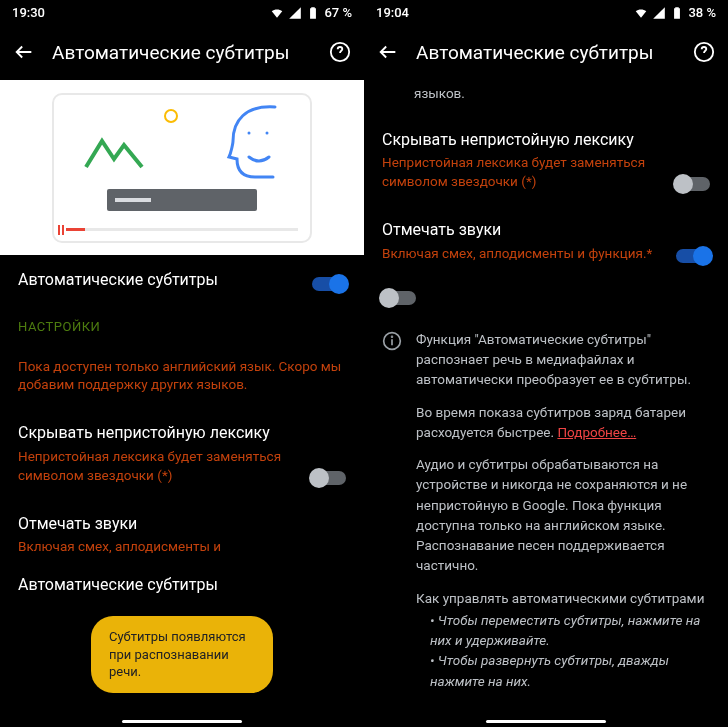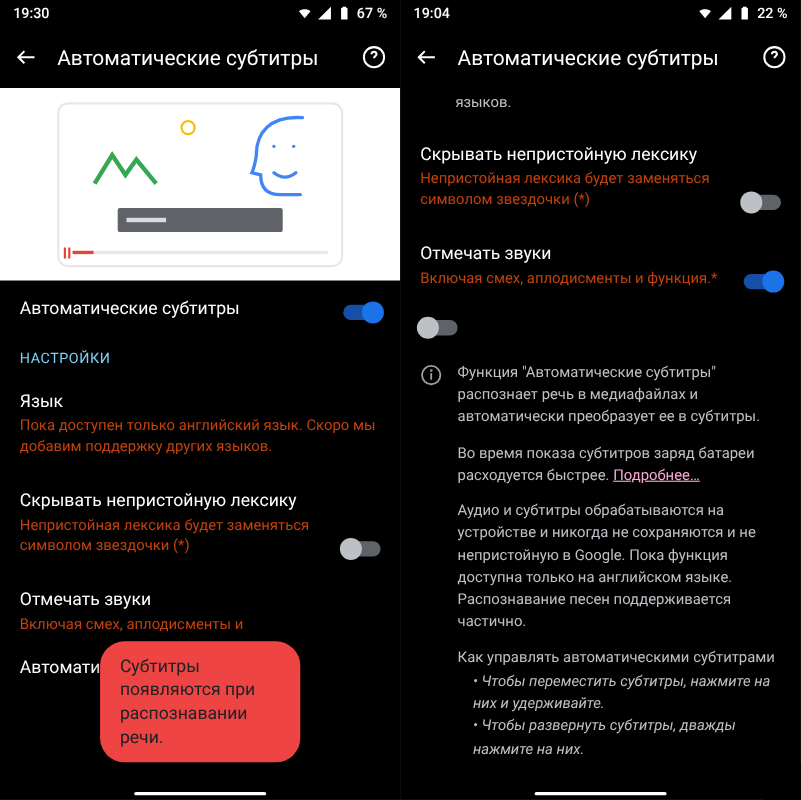--- a/index.html
+++ b/index.html
@@ -22,21 +22,21 @@
 }
 .status-bar {
   height: 24px;
   display: flex;
   justify-content: space-between;
   align-items: center;
   padding: 0 12px;
   font-size: 13px;
   font-weight: 500;
 }
-.status-right { display: flex; align-items: center; gap: 4px; }
+.status-right { display: flex; align-items: flex-end; gap: 4px; }
 .status-icon-svg { width: 14px; height: 14px; fill: #fff; }
 .app-bar {
   height: 56px;
   display: flex;
   align-items: center;
   padding: 0 12px;
   gap: 16px;
 }
 .back-btn { width: 24px; height: 24px; display:flex; align-items:center; justify-content:center; cursor:pointer; }
 .back-btn svg { width: 22px; height: 22px; stroke: #fff; fill:none; stroke-width:2; }
@@ -108,34 +108,34 @@
 .switch.off { background:#5f6368; }
 .switch .knob {
   width:20px; height:20px; border-radius:50%; position:absolute; top:-3px;
 }
 .switch.on .knob { right:-3px; background:#1a73e8; }
 .switch.off .knob { left:-3px; background:#bdc1c6; }
 
 .section-header {
   padding: 14px 18px 6px;
   font-size: 13px;
-  color:#7dd3fc;
+  color:#4d7c0f;
   letter-spacing:0.5px;
 }
 
 .toast {
   position:absolute;
   bottom:34px;
   left:50%;
   transform:translateX(-50%);
-  background:#ef4444;
+  background:#eab308;
   color:#202124;
   padding:12px 18px;
   border-radius:22px;
-  font-size:16px;
+  font-size:13px;
   line-height:1.35;
   max-width:290px;
   box-shadow:0 2px 8px rgba(0,0,0,0.5);
 }
 .nav-handle {
   position:absolute;
   bottom:4px;
   left:50%;
   transform:translateX(-50%);
   width:120px; height:3px;
@@ -145,21 +145,21 @@
 
 .info-block {
   padding: 10px 18px 14px;
   display:flex;
   gap:14px;
 }
 .info-icon { width:20px; height:20px; flex-shrink:0; margin-top:2px;}
 .info-icon svg { width:20px; height:20px; fill:none; stroke:#9aa0a6; stroke-width:2;}
 .info-text { font-size:13.5px; color:#bdc1c6; line-height:1.5;}
 .info-text p { margin-bottom:12px; }
-.info-text .link { color:#f9a8d4; text-decoration:underline; cursor:pointer; }
+.info-text .link { color:#ef4444; text-decoration:underline; cursor:pointer; }
 .info-text .sub-list { padding-left:14px;font-style:italic; }
 .info-text .sub-list div::before { content:"• "; }
 .top-frag { color:#bdc1c6; font-size:13.5px; padding: 4px 50px 12px 50px; line-height:1.4;}
 </style>
 </head>
 <body>
 
 <div class="phone">
   <div class="status-bar">
     <span>19:30</span>
@@ -225,21 +225,20 @@
       </div>
       <div class="switch on">
           <div class="knob"></div>
         </div>
     </div>
 
     <div class="section-header">НАСТРОЙКИ</div>
 
     <div class="row">
       <div class="row-text">
-        <div class="row-title">Язык</div>
         <div class="row-sub">Пока доступен только английский язык. Скоро мы добавим поддержку других языков.</div>
       </div>
     </div>
 
     <div class="row">
       <div class="row-text">
         <div class="row-title">Скрывать непристойную лексику</div>
         <div class="row-sub">Непристойная лексика будет заменяться символом звездочки (*)</div>
       </div>
       <div class="switch off">
@@ -271,21 +270,21 @@
     <div class="status-right">
       <svg class="status-icon-svg" viewBox="0 0 24 24">
           <path d="M12 20l9-11c-5-4-13-4-18 0l9 11z"></path>
         </svg>
       <svg class="status-icon-svg" viewBox="0 0 24 24">
           <path d="M2 22h20V2L2 22z"></path>
         </svg>
       <svg class="status-icon-svg" viewBox="0 0 24 24">
           <path d="M7 4h2V2h6v2h2v18H7V4z"></path>
         </svg>
-      <span>22 %</span>
+      <span>38 %</span>
     </div>
   </div>
   <div class="app-bar">
     <div class="back-btn">
       <svg viewBox="0 0 24 24">
           <path d="M20 12H4M10 6l-6 6 6 6"></path>
         </svg>
     </div>
     <div class="app-title">Автоматические субтитры</div>
     <div class="help-btn">

